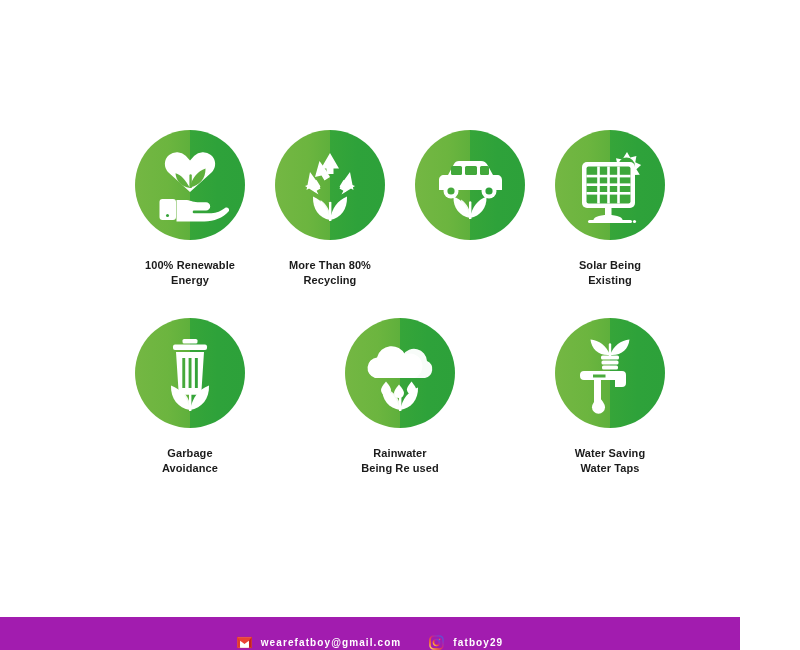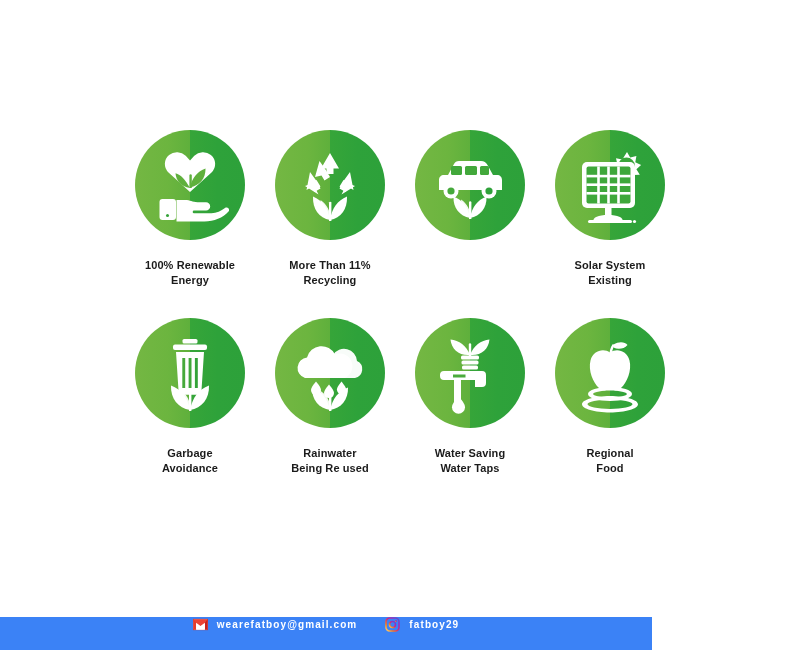--- a/index.html
+++ b/index.html
@@ -98,25 +98,25 @@
     color: #1b1b1b;
     letter-spacing: 0.1px;
     white-space: pre-line;
   }
 
   
   .footer-bar {
     position: absolute;
     left: 0;
     bottom: 0;
-    width: 652px;
+    width: 740px;
     height: 33px;
-    background: #3b82f6;
-    display: flex;
-    align-items: flex-start;
+    background: #a21caf;
+    display: flex;
+    align-items: flex-end;
     justify-content: center;
   }
 
   .contact-item {
     display: flex;
     align-items: center;
     margin: 0 14px;
   }
 
   .contact-icon {
@@ -179,21 +179,21 @@
                 <path d="M80 56 L66.5 64.5 L69 59.5 L64.5 56.5 L68.5 50 L76 54.5 Z"></path>
 
                 <path d="M55 90 C53 78 47.5 70.5 38 66.5 C37.5 79 44 88 55 90 Z"></path>
                 <path d="M55 90 C57 78 62.5 70.5 72 66.5 C72.5 79 66 88 55 90 Z"></path>
                 <path d="M54 91 L54 72.5 a1.3 1.3 0 0 1 2.4 0 L56.4 91 Z"></path>
                 <path d="M55.5 89.5 C55.5 81 52 74.5 45.5 70 C46 79.5 49.5 86 55.5 89.5 Z" fill="#ffffff" opacity="0.92"></path>
               </g>
             </svg>
           </div>
         </div>
-        <div class="tile-label">More Than 11%
+        <div class="tile-label">More Than 80%
 Recycling</div>
       </div>
 
       <div class="tile">
         <div class="circle-wrap">
           <div class="circle">
             <svg viewBox="0 0 110 110">
               <g fill="#ffffff">
 
                 <path d="M24 60 L24 50 c0 -3 2 -5 5 -5 l4 0 l6 -11 c1 -2 2.5 -3 5 -3 h22 c3 0 5 1.5 6.5 4 l5.5 10 h4 c3 0 5 2 5 5 l0 10 Z"></path>
@@ -236,21 +236,21 @@
                 <rect x="31.5" y="62" width="44" height="2.6" fill="#ffffff"></rect>
 
                 <rect x="50" y="78" width="6.5" height="7" fill="#ffffff"></rect>
                 <path d="M38 92 c0 -5 5 -7 15 -7 c10 0 15 2 15 7 Z"></path>
                 <rect x="33" y="90" width="44" height="3" rx="1.5" fill="#ffffff"></rect>
                 <circle cx="79.5" cy="91.5" r="1.6" fill="#ffffff"></circle>
               </g>
             </svg>
           </div>
         </div>
-        <div class="tile-label">Solar System
+        <div class="tile-label">Solar Being
 Existing</div>
       </div>
 
     </div>
 
     <div class="grid-row row-2">
 
       <div class="tile">
         <div class="circle-wrap">
           <div class="circle">
@@ -322,41 +322,20 @@
 
                 <path d="M43.5 78 c4.5 5.5 6.5 8.5 6.5 11.2 a6.5 6.5 0 0 1 -13 0 c0 -2.7 2 -5.7 6.5 -11.2 Z"></path>
               </g>
             </svg>
           </div>
         </div>
         <div class="tile-label">Water Saving
 Water Taps</div>
       </div>
 
-      <div class="tile">
-        <div class="circle-wrap">
-          <div class="circle">
-            <svg viewBox="0 0 110 110">
-              <g fill="#ffffff">
-
-                <path d="M58.5 26.5 c6 -3.5 11.5 -2.5 14 0.5 c-3.5 4 -9.5 5 -14 2.5 Z"></path>
-
-                <path d="M54.2 40 c0 -6 1 -10.5 3.6 -14 l1.9 1.3 c-2.2 3.2 -3 7.4 -3 12.7 Z"></path>
-
-                <path d="M55 34.5 c6.5 -4.5 17 -2 19.5 8 c2.5 10 -2.5 22 -8.5 27.5 c-3 2.8 -5 3 -6.5 2.2 c-1.6 -0.8 -3 -1 -4.5 -1 c-1.5 0 -2.9 0.2 -4.5 1 c-1.5 0.8 -3.5 0.6 -6.5 -2.2 c-6 -5.5 -11 -17.5 -8.5 -27.5 c2.5 -10 13 -12.5 19.5 -8 Z"></path>
-
-                <path d="M55 69 c12 0 22 3 22 7 c0 4 -10 7 -22 7 c-12 0 -22 -3 -22 -7 c0 -4 10 -7 22 -7 Z m0 3.5 c-9.5 0 -17 2 -17 3.5 c0 1.5 7.5 3.5 17 3.5 c9.5 0 17 -2 17 -3.5 c0 -1.5 -7.5 -3.5 -17 -3.5 Z"></path>
-                <path d="M55 78 c15.5 0 28 3.8 28 8.3 c0 4.5 -12.5 8.2 -28 8.2 c-15.5 0 -28 -3.7 -28 -8.2 c0 -4.5 12.5 -8.3 28 -8.3 Z m0 3.6 c-12.5 0 -22.5 2.4 -22.5 4.7 c0 2.2 10 4.6 22.5 4.6 c12.5 0 22.5 -2.4 22.5 -4.6 c0 -2.3 -10 -4.7 -22.5 -4.7 Z"></path>
-              </g>
-            </svg>
-          </div>
-        </div>
-        <div class="tile-label">Regional
-Food</div>
-      </div>
 
     </div>
   </div>
 
   <div class="footer-bar">
 
     <div class="contact-item">
       <svg class="contact-icon" viewBox="0 0 24 24">
         <rect x="0.5" y="3.5" width="23" height="17" fill="#ffffff" stroke="#d93025" stroke-width="1"></rect>
         <path d="M0.5 3.5 L23.5 3.5 L23.5 7 L12 15.5 L0.5 7 Z" fill="#ea4335"></path>

